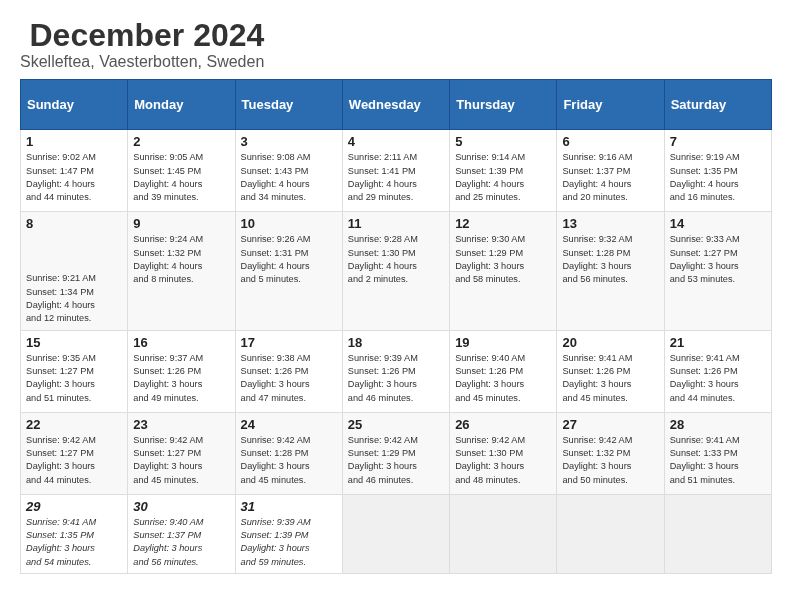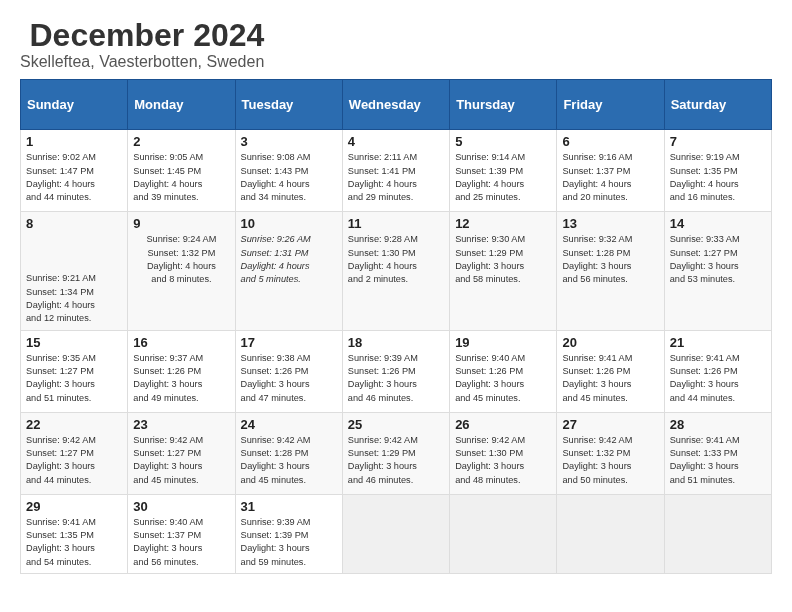--- a/index.html
+++ b/index.html
@@ -89,20 +89,21 @@
       font-size: 9.2px;
     }
     .empty-cell {
       background: #f0f0f0 !important;
     }
     .week-row td {
       height: 82px;
     }
     .last-row td {
       height: 75px;
+      font-style: italic;
     }
   </style>
 </head>
 <body>
 
 <div class="page">
   <div class="header">
     <div class="title-block">
       <div class="month-title">December 2024</div>
       <div class="location">Skelleftea, Vaesterbotten, Sweden</div>
@@ -176,28 +177,28 @@
         <tr class="week-row">
           <td>
             <span class="day-num">8</span>
             <div class="day-info" style="white-space: pre-line; margin-top: 41px;">Sunrise: 9:21 AM
 Sunset: 1:34 PM
 Daylight: 4 hours
 and 12 minutes.</div>
           </td>
           <td>
             <span class="day-num">9</span>
-            <div class="day-info" style="white-space: pre-line; text-align: center;">Sunrise: 9:24 AM
+            <div class="day-info" style="white-space: pre-line;">Sunrise: 9:24 AM
 Sunset: 1:32 PM
 Daylight: 4 hours
 and 8 minutes.</div>
           </td>
           <td>
             <span class="day-num">10</span>
-            <div class="day-info" style="white-space: pre-line; font-style: italic;">Sunrise: 9:26 AM
+            <div class="day-info" style="white-space: pre-line;">Sunrise: 9:26 AM
 Sunset: 1:31 PM
 Daylight: 4 hours
 and 5 minutes.</div>
           </td>
           <td>
             <span class="day-num">11</span>
             <div class="day-info" style="white-space: pre-line;">Sunrise: 9:28 AM
 Sunset: 1:30 PM
 Daylight: 4 hours
 and 2 minutes.</div>

